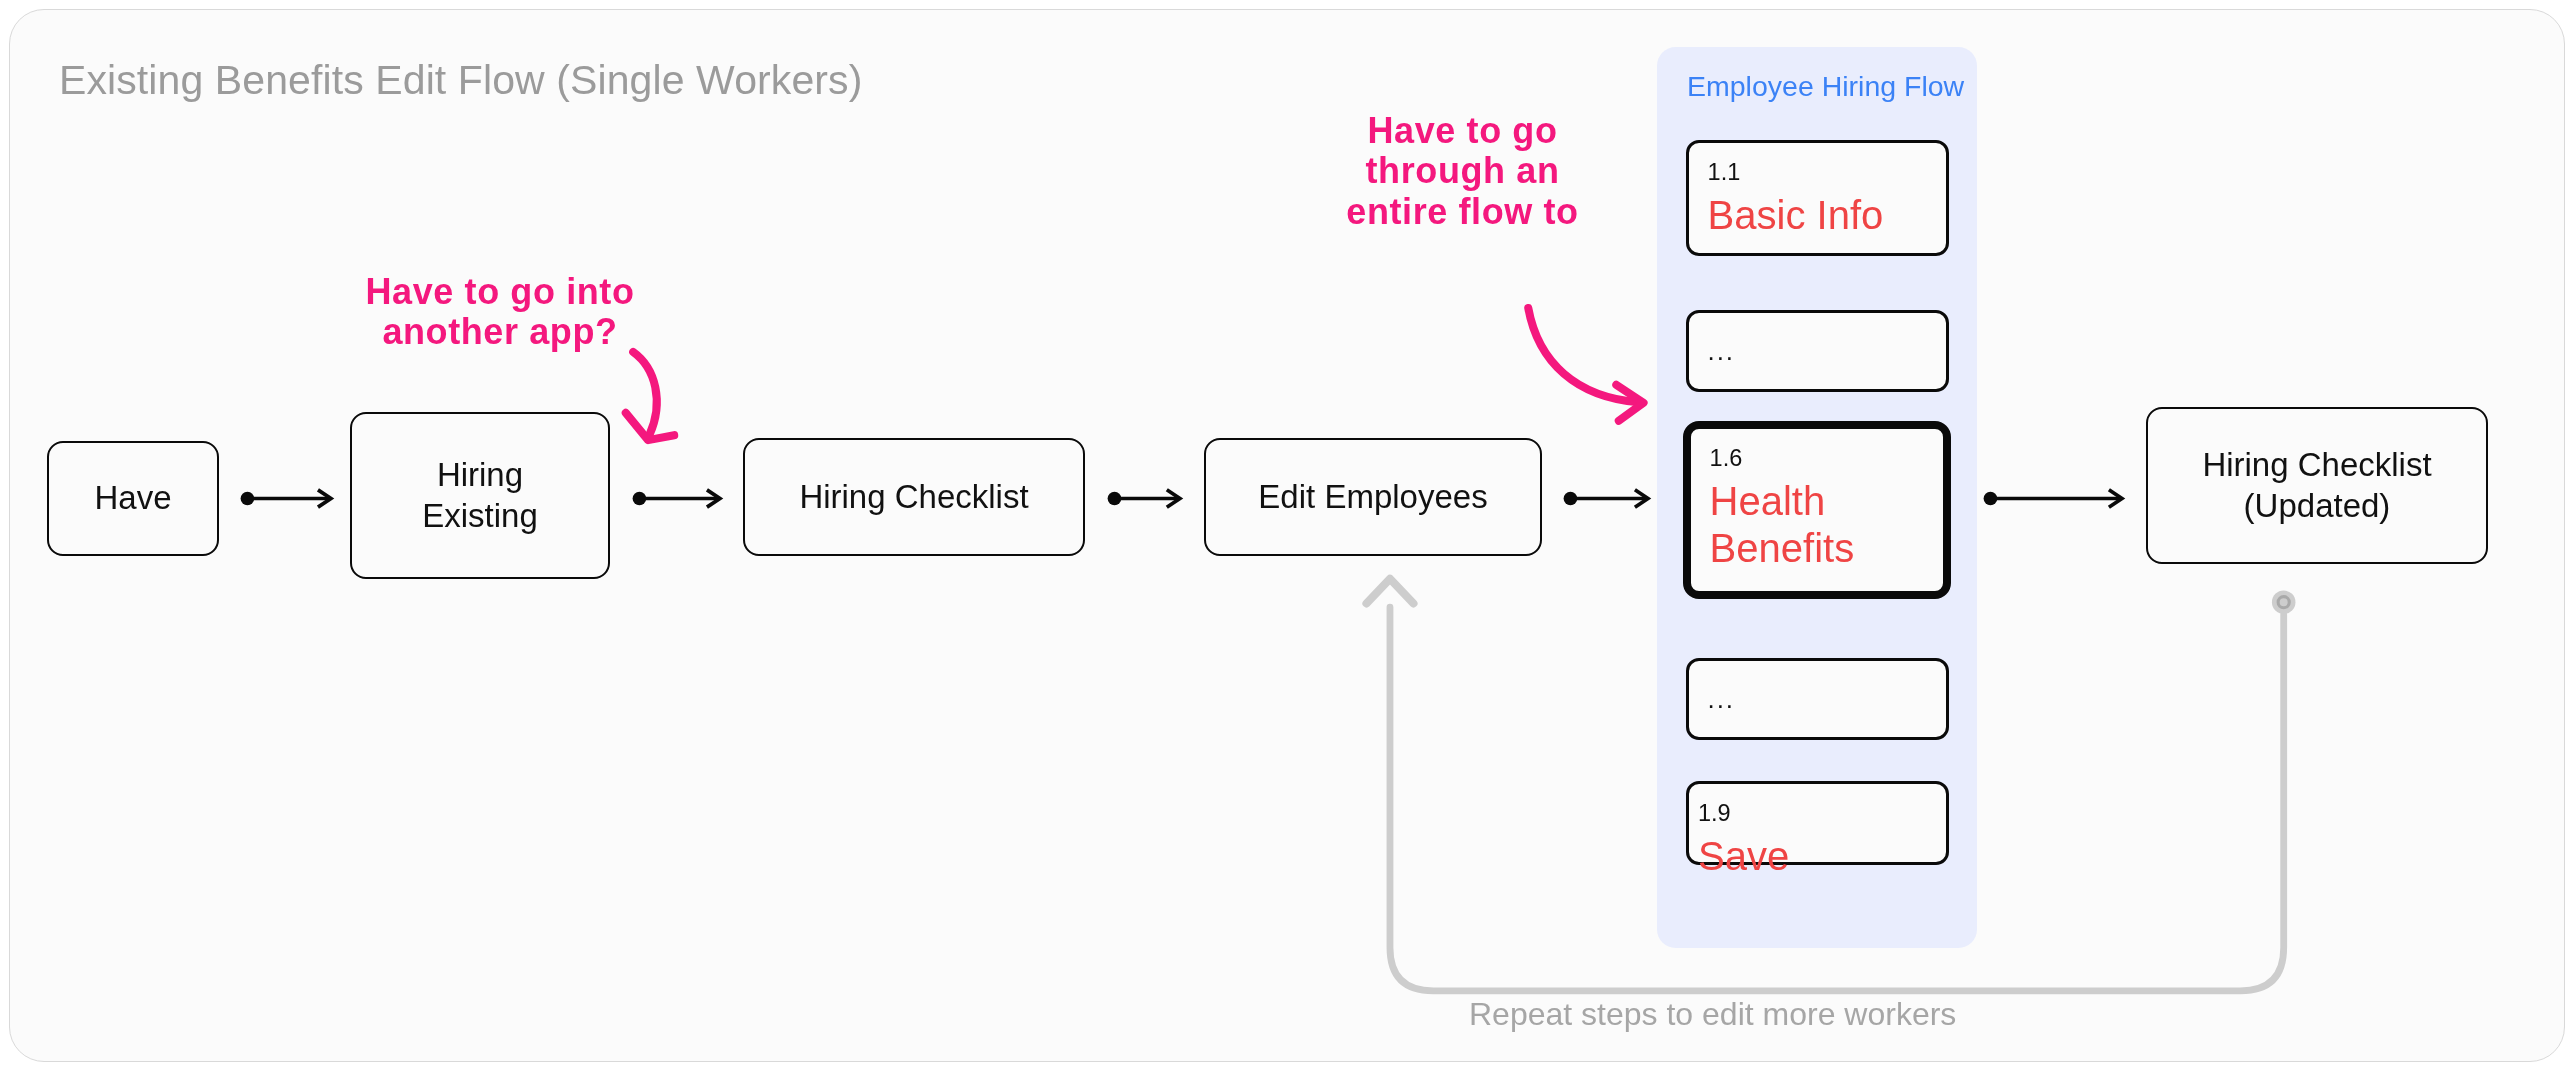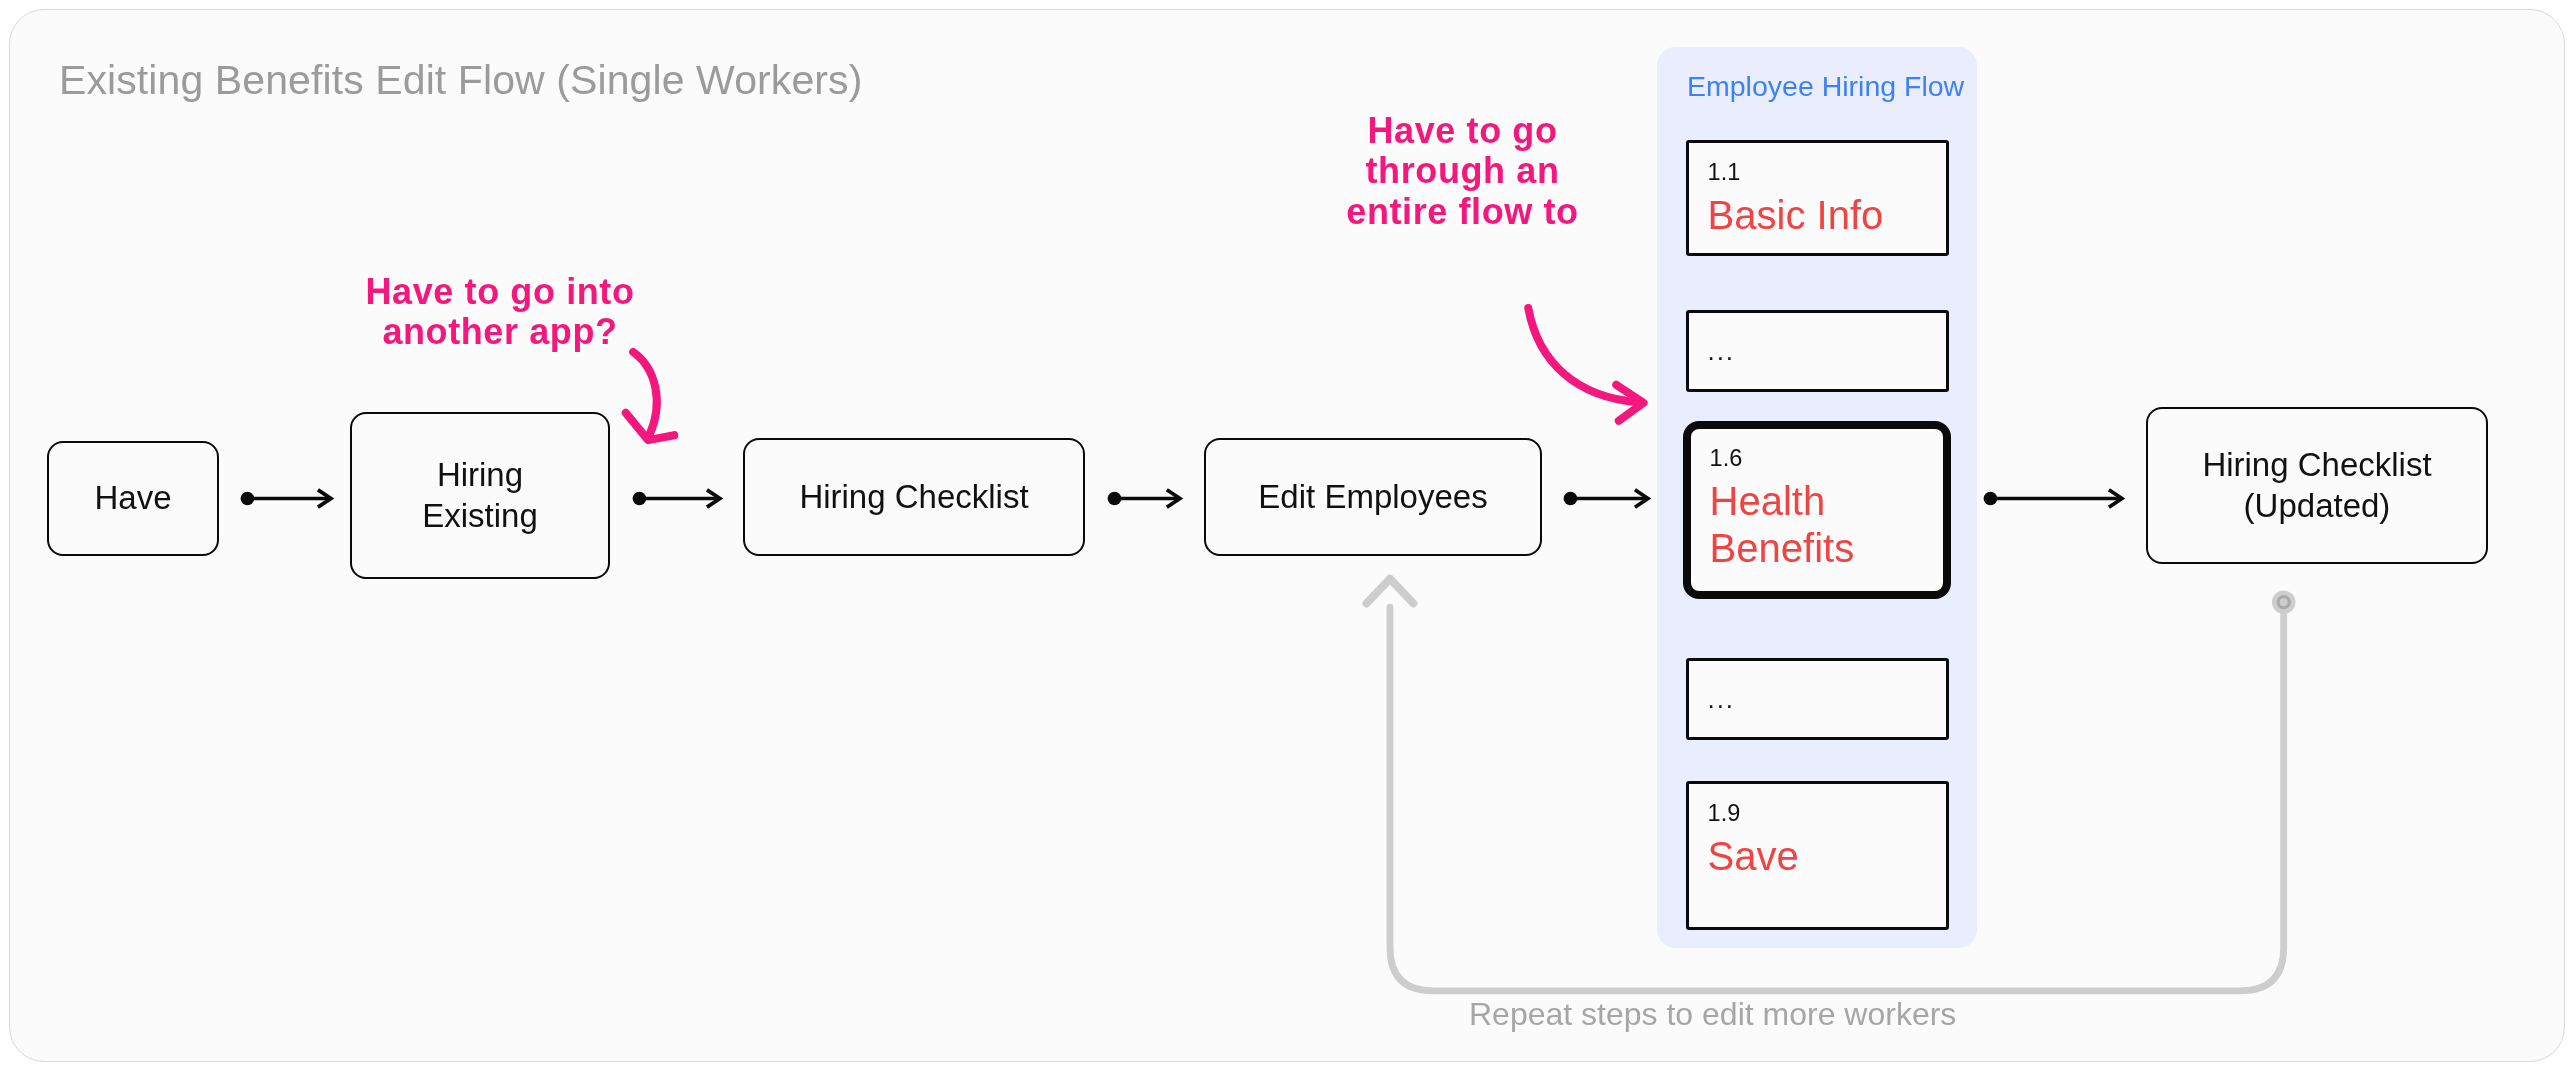--- a/index.html
+++ b/index.html
@@ -92,21 +92,21 @@
     top: 70px;
     font-size: 28.5px;
     color: #3b82f6;
     white-space: nowrap;
   }
   .step-card {
     position: absolute;
     box-sizing: border-box;
     background: #fbfbfb;
     border: 3.1px solid #0a0a0a;
-    border-radius: 3px;
+    border-radius: 13px;
     padding: 15px 18.6px;
   }
   .step-card.emphasis { border-width: 8px; border-radius: 16px; }
   .step-num {
     display: block;
     font-size: 23.5px;
     color: #111111;
     line-height: 1.2;
     margin-bottom: 6.2px;
   }
@@ -120,21 +120,21 @@
     display: block;
     font-size: 26px;
     color: #111111;
     letter-spacing: 1.9px;
     line-height: 1;
   }
   #card-0 { left: 1686px; top: 140px; width: 263px; height: 116px; }
   #card-1 { left: 1686px; top: 310px; width: 263px; height: 82px; display:flex; align-items:center; }
   #card-2 { left: 1683px; top: 421px; width: 268px; height: 178px; }
   #card-3 { left: 1686px; top: 658px; width: 263px; height: 82px; display:flex; align-items:center; }
-  #card-4 { left: 1686px; top: 781px; width: 263px; height: 149px; }
+  #card-4 { left: 1686px; top: 781px; width: 263px; height: 84px; padding-left: 9px; }
 
   
   .annotation {
     position: absolute;
     color: #f4187e;
     font-weight: bold;
     line-height: 1.12;
     letter-spacing: 0.6px;
   }
   #anno-1 {

